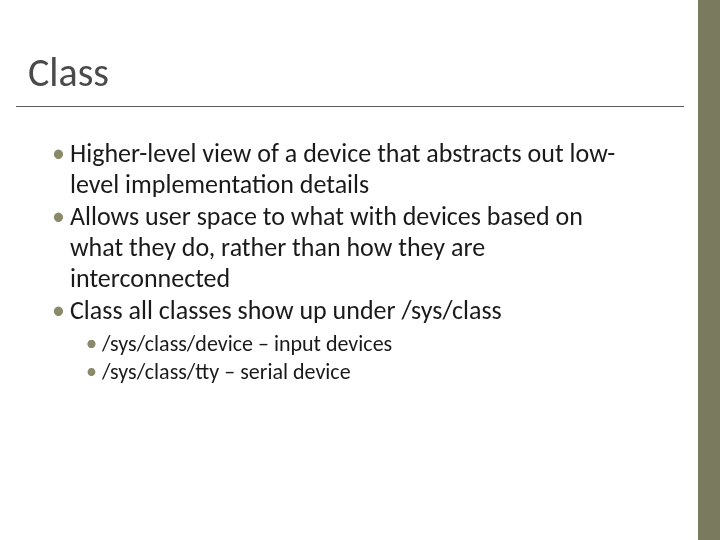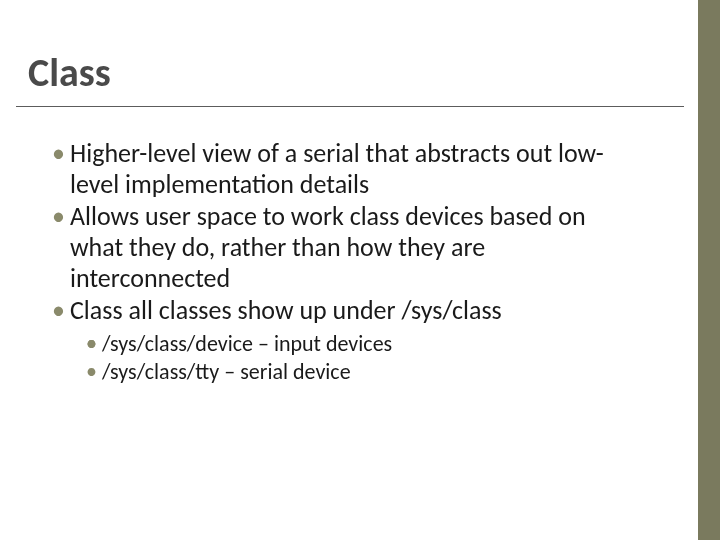--- a/index.html
+++ b/index.html
@@ -19,21 +19,21 @@
     right: 0;
     width: 22px;
     height: 540px;
     background: #7a7a5e;
   }
   .title {
     position: absolute;
     left: 28px;
     top: 48px;
     font-size: 40px;
-    font-weight: 700;
+    font-weight: 400;
     color: #4a4a4a;
     letter-spacing: 0px;
   }
   .title-rule {
     position: absolute;
     left: 16px;
     top: 106px;
     width: 668px;
     height: 0;
     border-top: 1px solid #5c5c5c;
@@ -83,26 +83,26 @@
 
 <div class="side-band"></div>
 
 <div class="title">Class</div>
 <div class="title-rule"></div>
 
 <div class="body">
 
   <div class="l1">
     <span class="dot">•</span>
-    <span>Higher-level view of a serial that abstracts out low-level implementation details</span>
+    <span>Higher-level view of a device that abstracts out low-level implementation details</span>
   </div>
 
   <div class="l1">
     <span class="dot">•</span>
-    <span>Allows user space to work class devices based on what they do, rather than how they are interconnected</span>
+    <span>Allows user space to what with devices based on what they do, rather than how they are interconnected</span>
   </div>
 
   <div class="l1">
     <span class="dot">•</span>
     <span>Class all classes show up under /sys/class</span>
   </div>
 
   <div class="sub">
     <div class="l2">
       <span class="dot">•</span>

